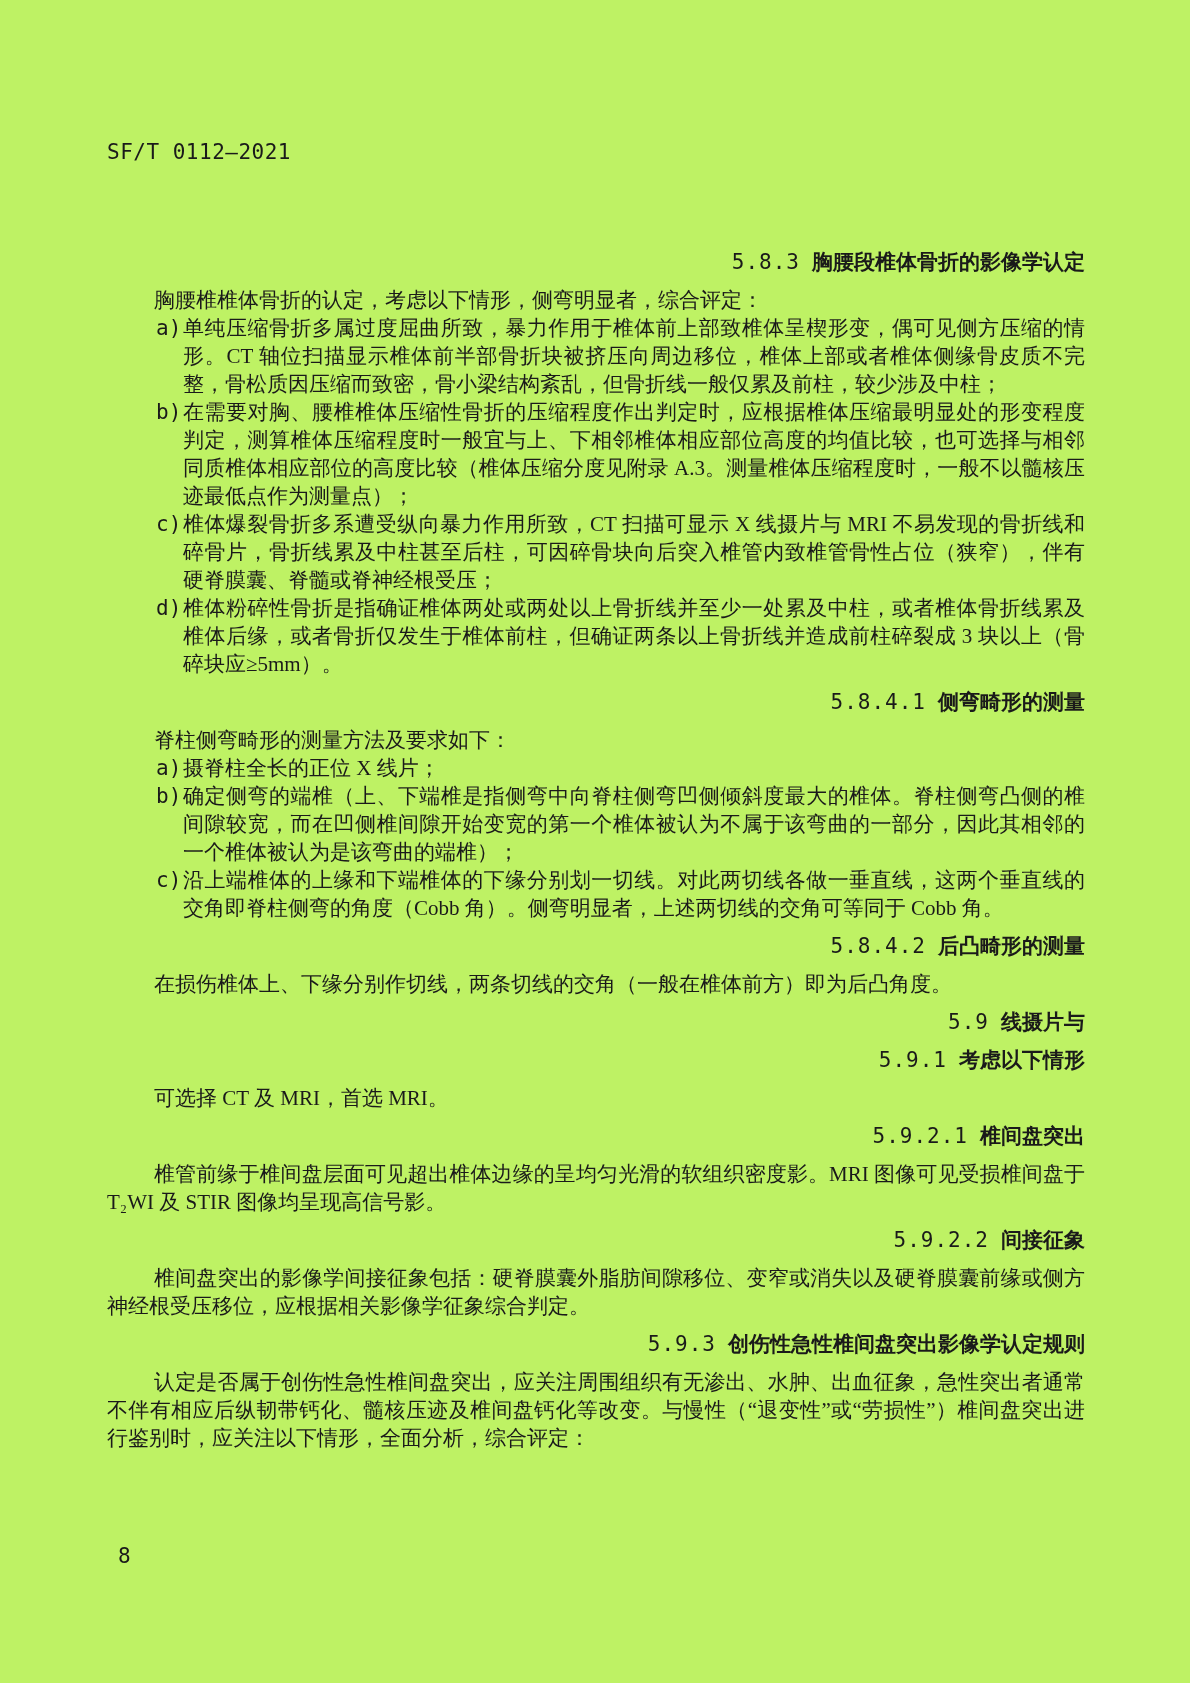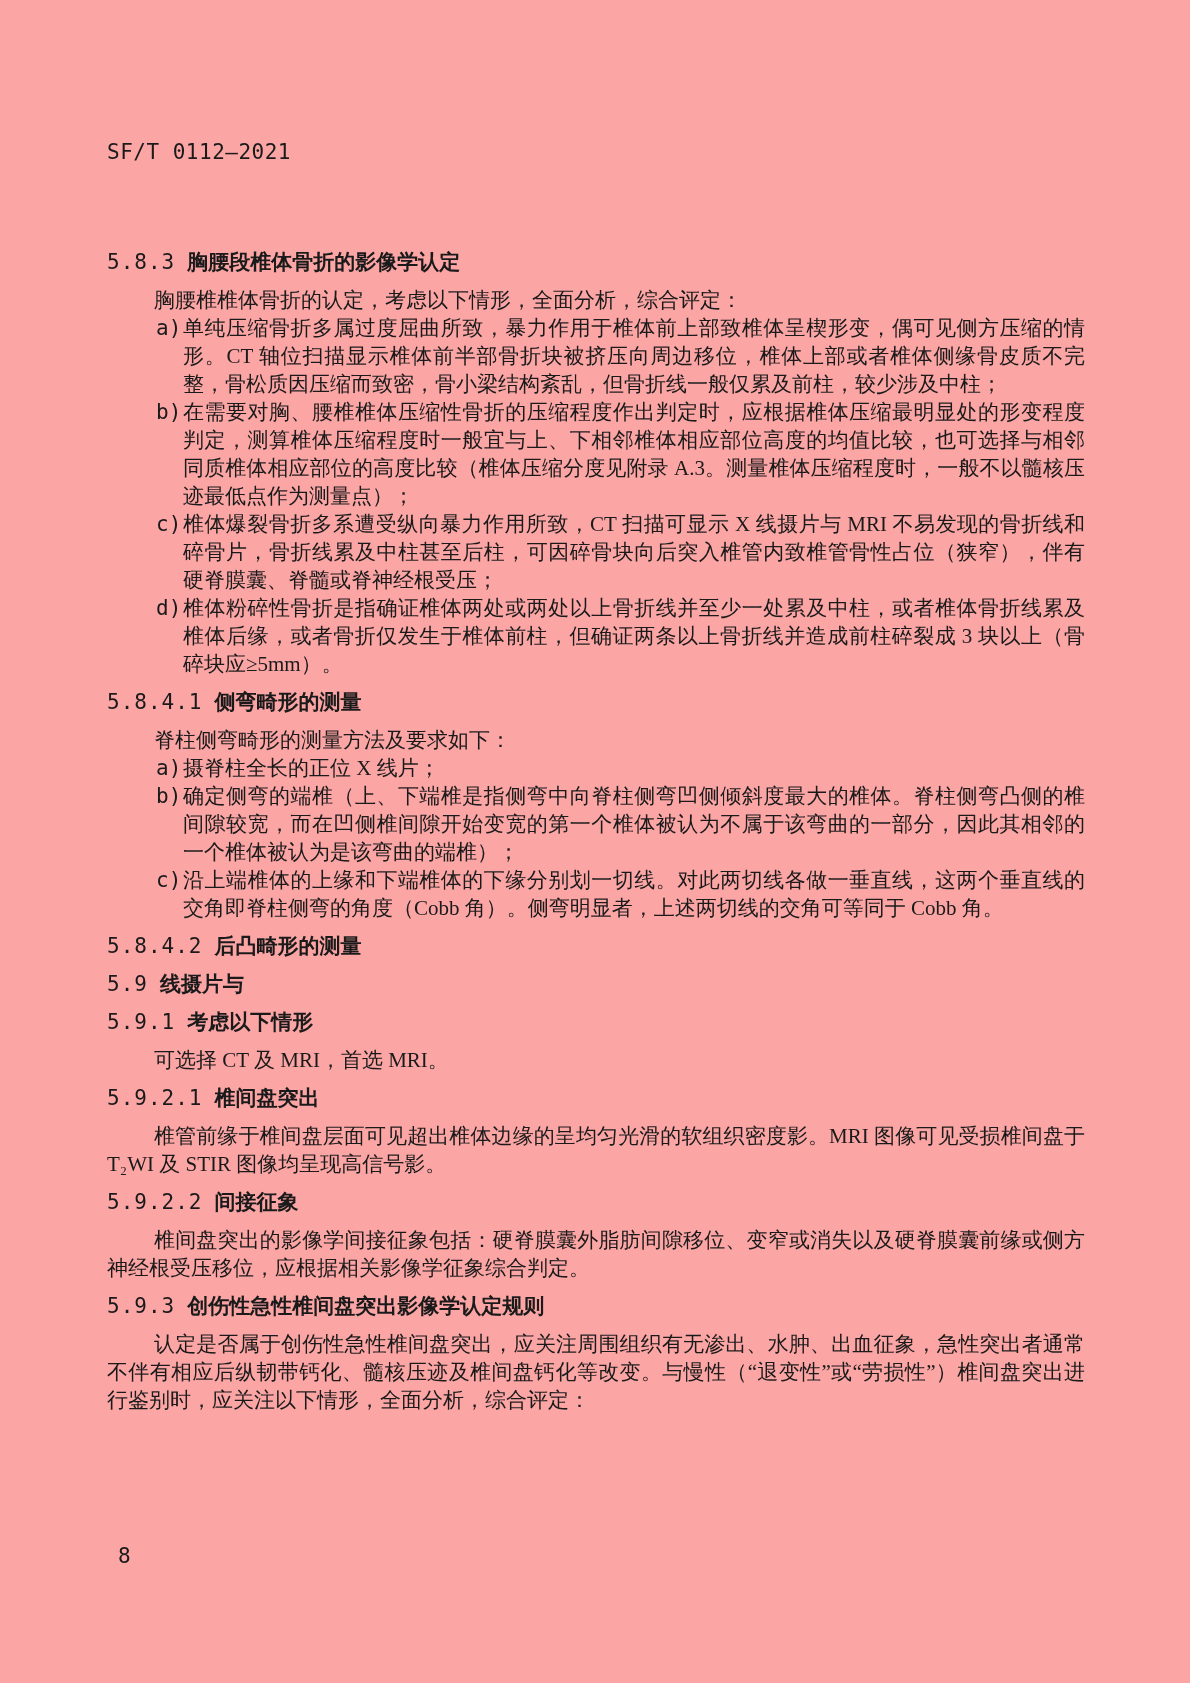--- a/index.html
+++ b/index.html
@@ -8,21 +8,21 @@
     height: 1683px;
     background: #ffffff;
     position: relative;
     font-family: "Liberation Serif", "DejaVu Serif", serif;
     color: #1a1a1a;
     -webkit-font-smoothing: antialiased;
   }
   .page {
     position: absolute;
     inset: 0;
-    background: #fca5a5;
+    background: #bef264;
     overflow: hidden;
     text-decoration: underline;
   }
   .running-header {
     position: absolute;
     left: 107px;
     top: 140px;
     font-family: "DejaVu Sans Mono", "Liberation Mono", monospace;
     font-size: 21px;
     letter-spacing: 0.5px;
@@ -34,20 +34,21 @@
     top: 238px;
     width: 978px;
   }
   .heading {
     margin: 10px 0;
     font-size: 21px;
     line-height: 28px;
     font-family: "Liberation Sans", "DejaVu Sans", sans-serif;
     font-weight: bold;
     white-space: nowrap;
+    text-align: right;
   }
   .heading .num {
     font-family: "DejaVu Sans Mono", "Liberation Mono", monospace;
     font-weight: normal;
     letter-spacing: 1px;
     margin-right: 12px;
   }
   .para {
     margin: 0;
     font-size: 21px;
@@ -81,35 +82,36 @@
   }
 </style>
 </head>
 <body>
 
 <div class="page">
   <div class="running-header">SF/T 0112—2021</div>
 
   <main class="content">
       <div class="heading"><span class="num">5.8.3</span><span class="title">胸腰段椎体骨折的影像学认定</span></div>
-      <p class="para">胸腰椎椎体骨折的认定，考虑以下情形，全面分析，综合评定：</p>
+      <p class="para">胸腰椎椎体骨折的认定，考虑以下情形，侧弯明显者，综合评定：</p>
       <ul class="list">
         <li><span class="label">a)</span><span class="text">单纯压缩骨折多属过度屈曲所致，暴力作用于椎体前上部致椎体呈楔形变，偶可见侧方压缩的情形。CT 轴位扫描显示椎体前半部骨折块被挤压向周边移位，椎体上部或者椎体侧缘骨皮质不完整，骨松质因压缩而致密，骨小梁结构紊乱，但骨折线一般仅累及前柱，较少涉及中柱；</span></li>
         <li><span class="label">b)</span><span class="text">在需要对胸、腰椎椎体压缩性骨折的压缩程度作出判定时，应根据椎体压缩最明显处的形变程度判定，测算椎体压缩程度时一般宜与上、下相邻椎体相应部位高度的均值比较，也可选择与相邻同质椎体相应部位的高度比较（椎体压缩分度见附录 A.3。测量椎体压缩程度时，一般不以髓核压迹最低点作为测量点）；</span></li>
         <li><span class="label">c)</span><span class="text">椎体爆裂骨折多系遭受纵向暴力作用所致，CT 扫描可显示 X 线摄片与 MRI 不易发现的骨折线和碎骨片，骨折线累及中柱甚至后柱，可因碎骨块向后突入椎管内致椎管骨性占位（狭窄），伴有硬脊膜囊、脊髓或脊神经根受压；</span></li>
         <li><span class="label">d)</span><span class="text">椎体粉碎性骨折是指确证椎体两处或两处以上骨折线并至少一处累及中柱，或者椎体骨折线累及椎体后缘，或者骨折仅发生于椎体前柱，但确证两条以上骨折线并造成前柱碎裂成 3 块以上（骨碎块应≥5mm）。</span></li>
       </ul>
       <div class="heading"><span class="num">5.8.4.1</span><span class="title">侧弯畸形的测量</span></div>
       <p class="para">脊柱侧弯畸形的测量方法及要求如下：</p>
       <ul class="list">
         <li><span class="label">a)</span><span class="text">摄脊柱全长的正位 X 线片；</span></li>
         <li><span class="label">b)</span><span class="text">确定侧弯的端椎（上、下端椎是指侧弯中向脊柱侧弯凹侧倾斜度最大的椎体。脊柱侧弯凸侧的椎间隙较宽，而在凹侧椎间隙开始变宽的第一个椎体被认为不属于该弯曲的一部分，因此其相邻的一个椎体被认为是该弯曲的端椎）；</span></li>
         <li><span class="label">c)</span><span class="text">沿上端椎体的上缘和下端椎体的下缘分别划一切线。对此两切线各做一垂直线，这两个垂直线的交角即脊柱侧弯的角度（Cobb 角）。侧弯明显者，上述两切线的交角可等同于 Cobb 角。</span></li>
       </ul>
       <div class="heading"><span class="num">5.8.4.2</span><span class="title">后凸畸形的测量</span></div>
+      <p class="para">在损伤椎体上、下缘分别作切线，两条切线的交角（一般在椎体前方）即为后凸角度。</p>
       <div class="heading"><span class="num">5.9</span><span class="title">线摄片与</span></div>
       <div class="heading"><span class="num">5.9.1</span><span class="title">考虑以下情形</span></div>
       <p class="para">可选择 CT 及 MRI，首选 MRI。</p>
       <div class="heading"><span class="num">5.9.2.1</span><span class="title">椎间盘突出</span></div>
       <p class="para">椎管前缘于椎间盘层面可见超出椎体边缘的呈均匀光滑的软组织密度影。MRI 图像可见受损椎间盘于 T₂WI 及 STIR 图像均呈现高信号影。</p>
       <div class="heading"><span class="num">5.9.2.2</span><span class="title">间接征象</span></div>
       <p class="para">椎间盘突出的影像学间接征象包括：硬脊膜囊外脂肪间隙移位、变窄或消失以及硬脊膜囊前缘或侧方神经根受压移位，应根据相关影像学征象综合判定。</p>
       <div class="heading"><span class="num">5.9.3</span><span class="title">创伤性急性椎间盘突出影像学认定规则</span></div>
       <p class="para">认定是否属于创伤性急性椎间盘突出，应关注周围组织有无渗出、水肿、出血征象，急性突出者通常不伴有相应后纵韧带钙化、髓核压迹及椎间盘钙化等改变。与慢性（“退变性”或“劳损性”）椎间盘突出进行鉴别时，应关注以下情形，全面分析，综合评定：</p>
     </main>

